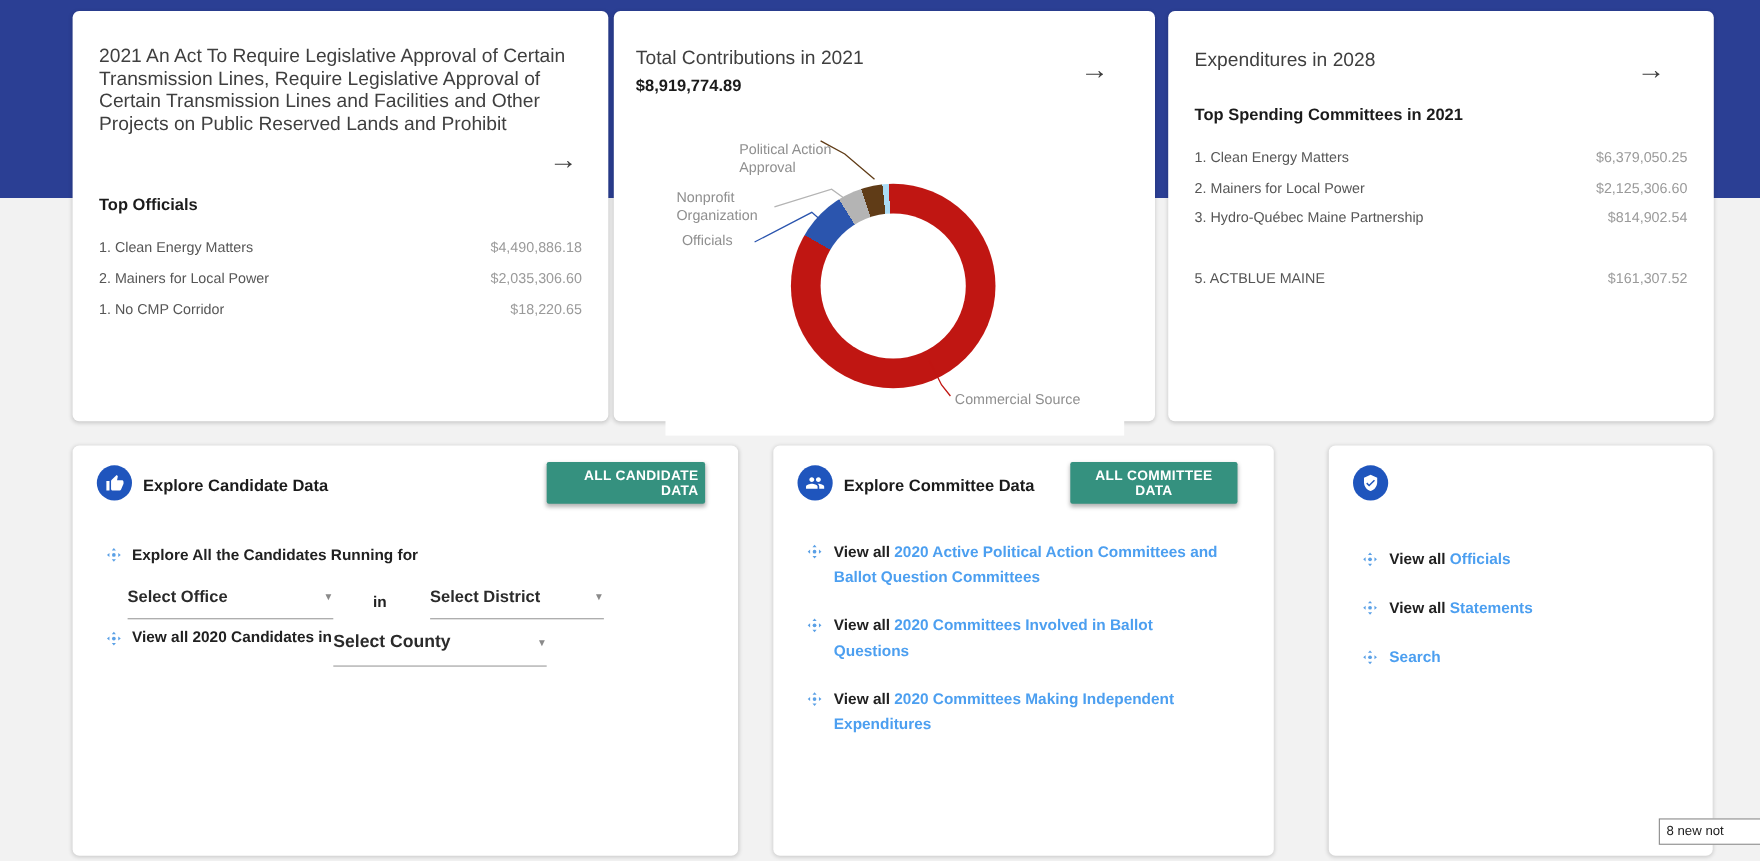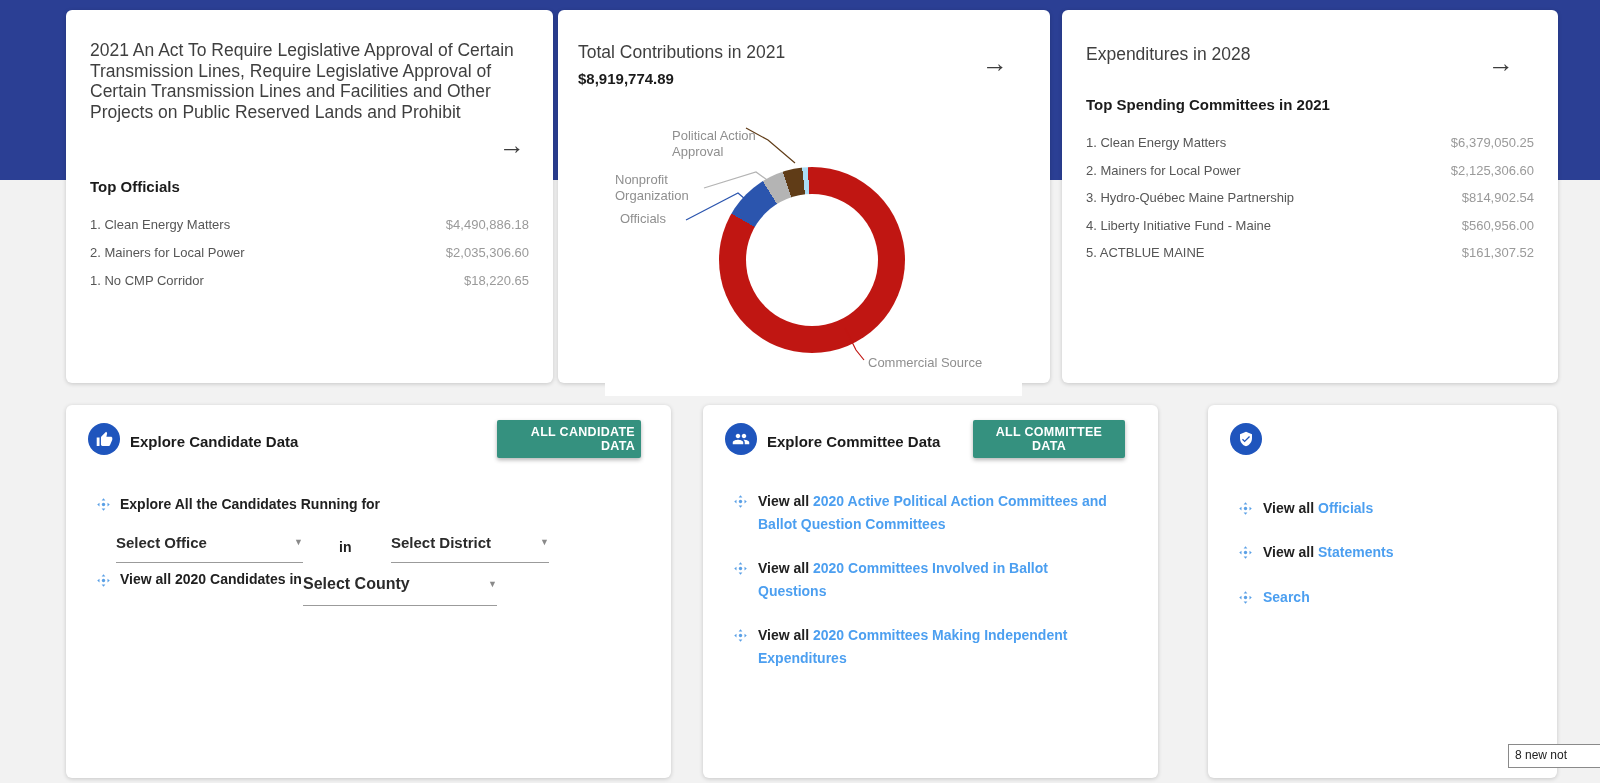--- a/index.html
+++ b/index.html
@@ -89,24 +89,20 @@
       <span class="amt">$6,379,050.25</span>
     </div>
     <div class="row" style="top:152.5px;">
       <span class="nm">2. Mainers for Local Power</span>
       <span class="amt">$2,125,306.60</span>
     </div>
     <div class="row" style="top:180px;">
       <span class="nm">3. Hydro-Québec Maine Partnership</span>
       <span class="amt">$814,902.54</span>
     </div>
-    <div class="row" style="top:207.5px;">
-      <span class="nm">4. Liberty Initiative Fund - Maine</span>
-      <span class="amt">$560,956.00</span>
-    </div>
     <div class="row" style="top:235px;">
       <span class="nm">5. ACTBLUE MAINE</span>
       <span class="amt">$161,307.52</span>
     </div>
   </div>
 
   <div class="card" style="left:66px;top:405px;width:605px;height:373px;">
     <div class="circle-icon">
       <svg width="17" height="17" viewBox="0 0 24 24" fill="#fff">
           <path d="M1 21h4V9H1v12zm22-11c0-1.1-.9-2-2-2h-6.31l.95-4.57.03-.32c0-.41-.17-.79-.44-1.06L14.17 1 7.59 7.59C7.22 7.95 7 8.45 7 9v10c0 1.1.9 2 2 2h9c.83 0 1.54-.5 1.84-1.22l3.02-7.05c.09-.23.14-.47.14-.73v-2z"></path>

